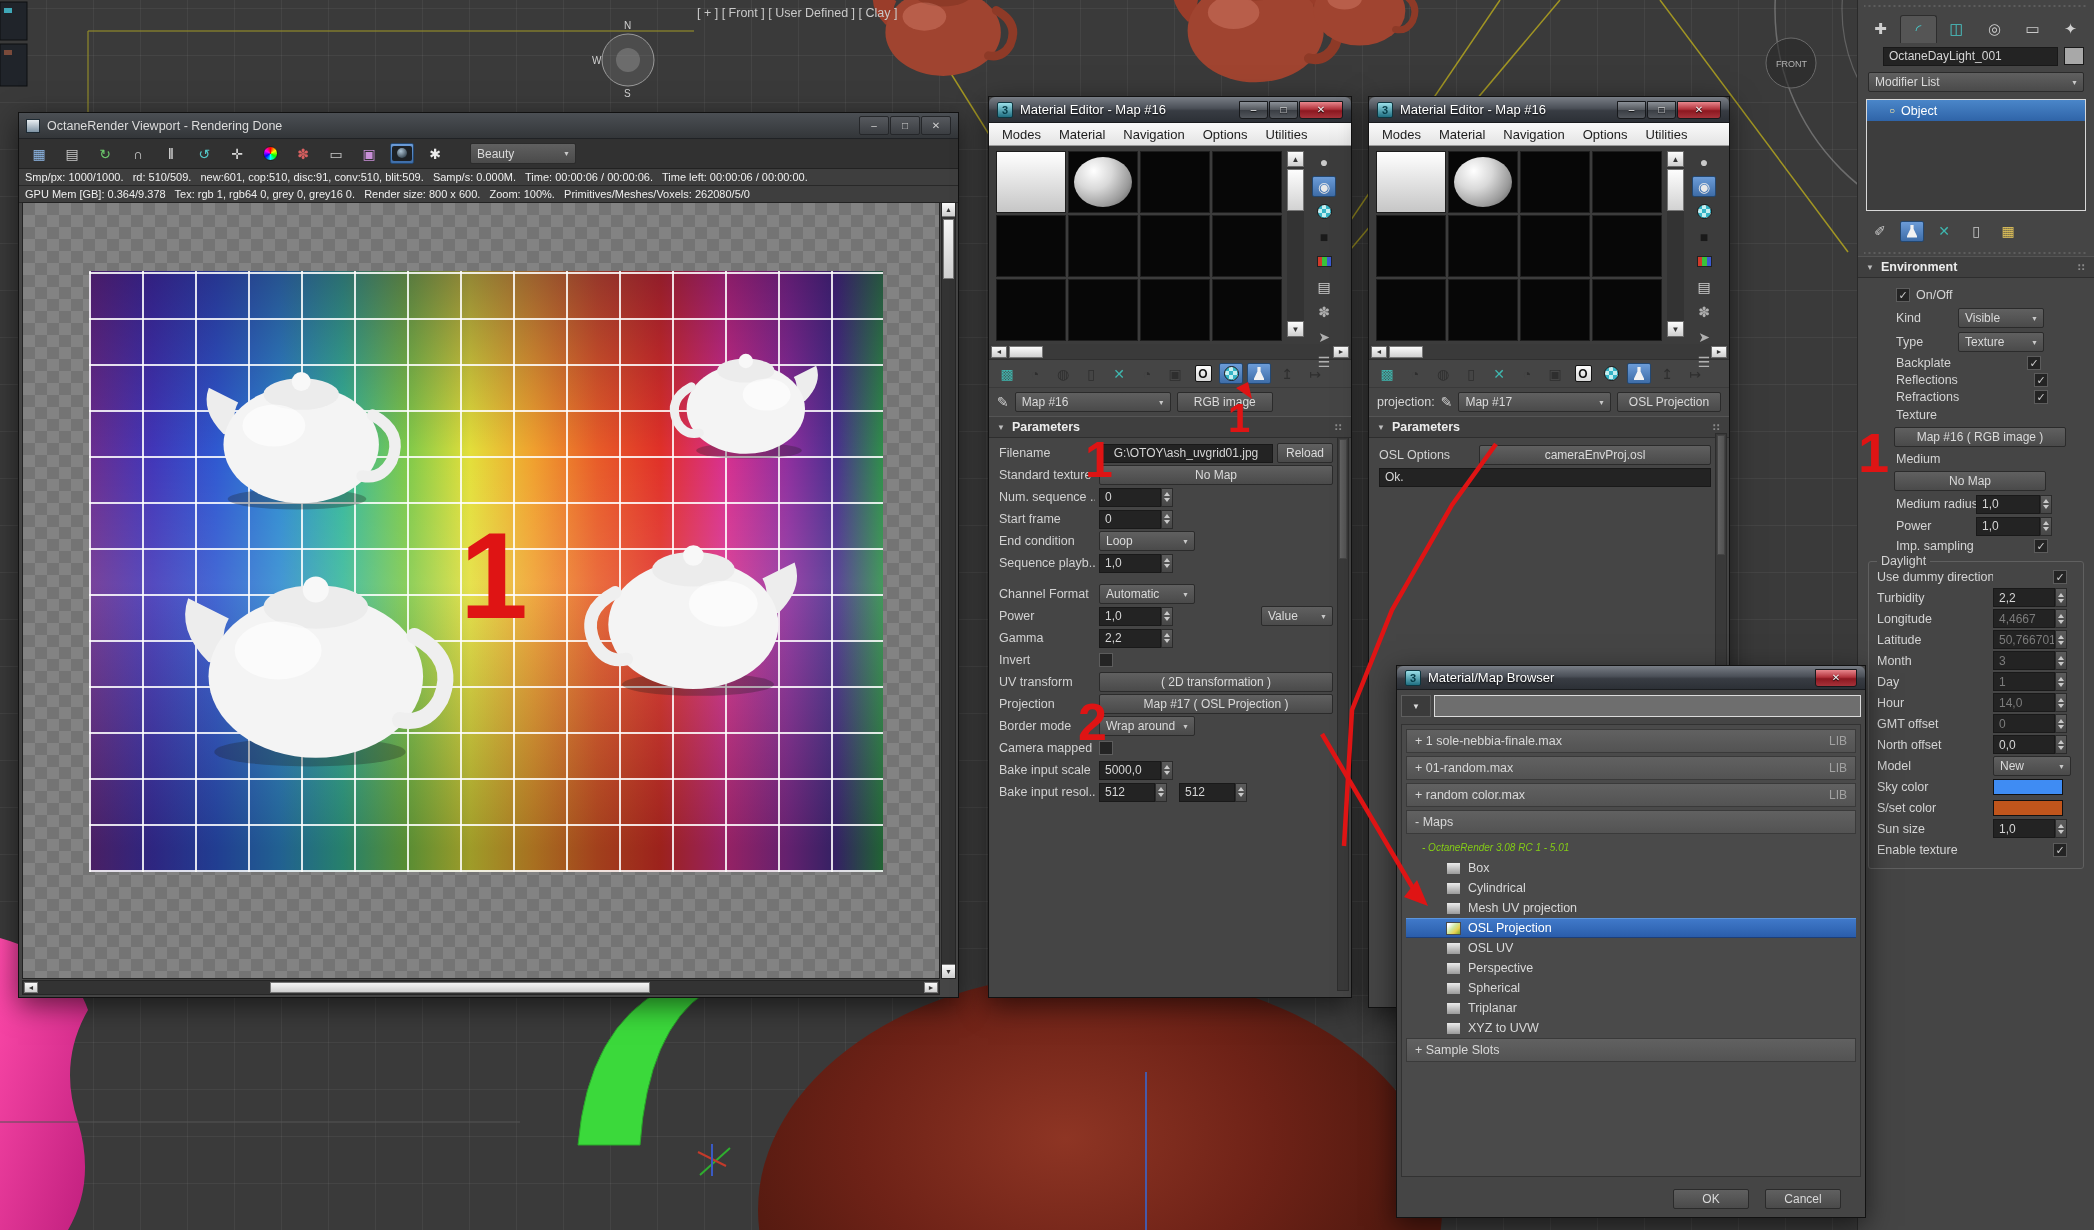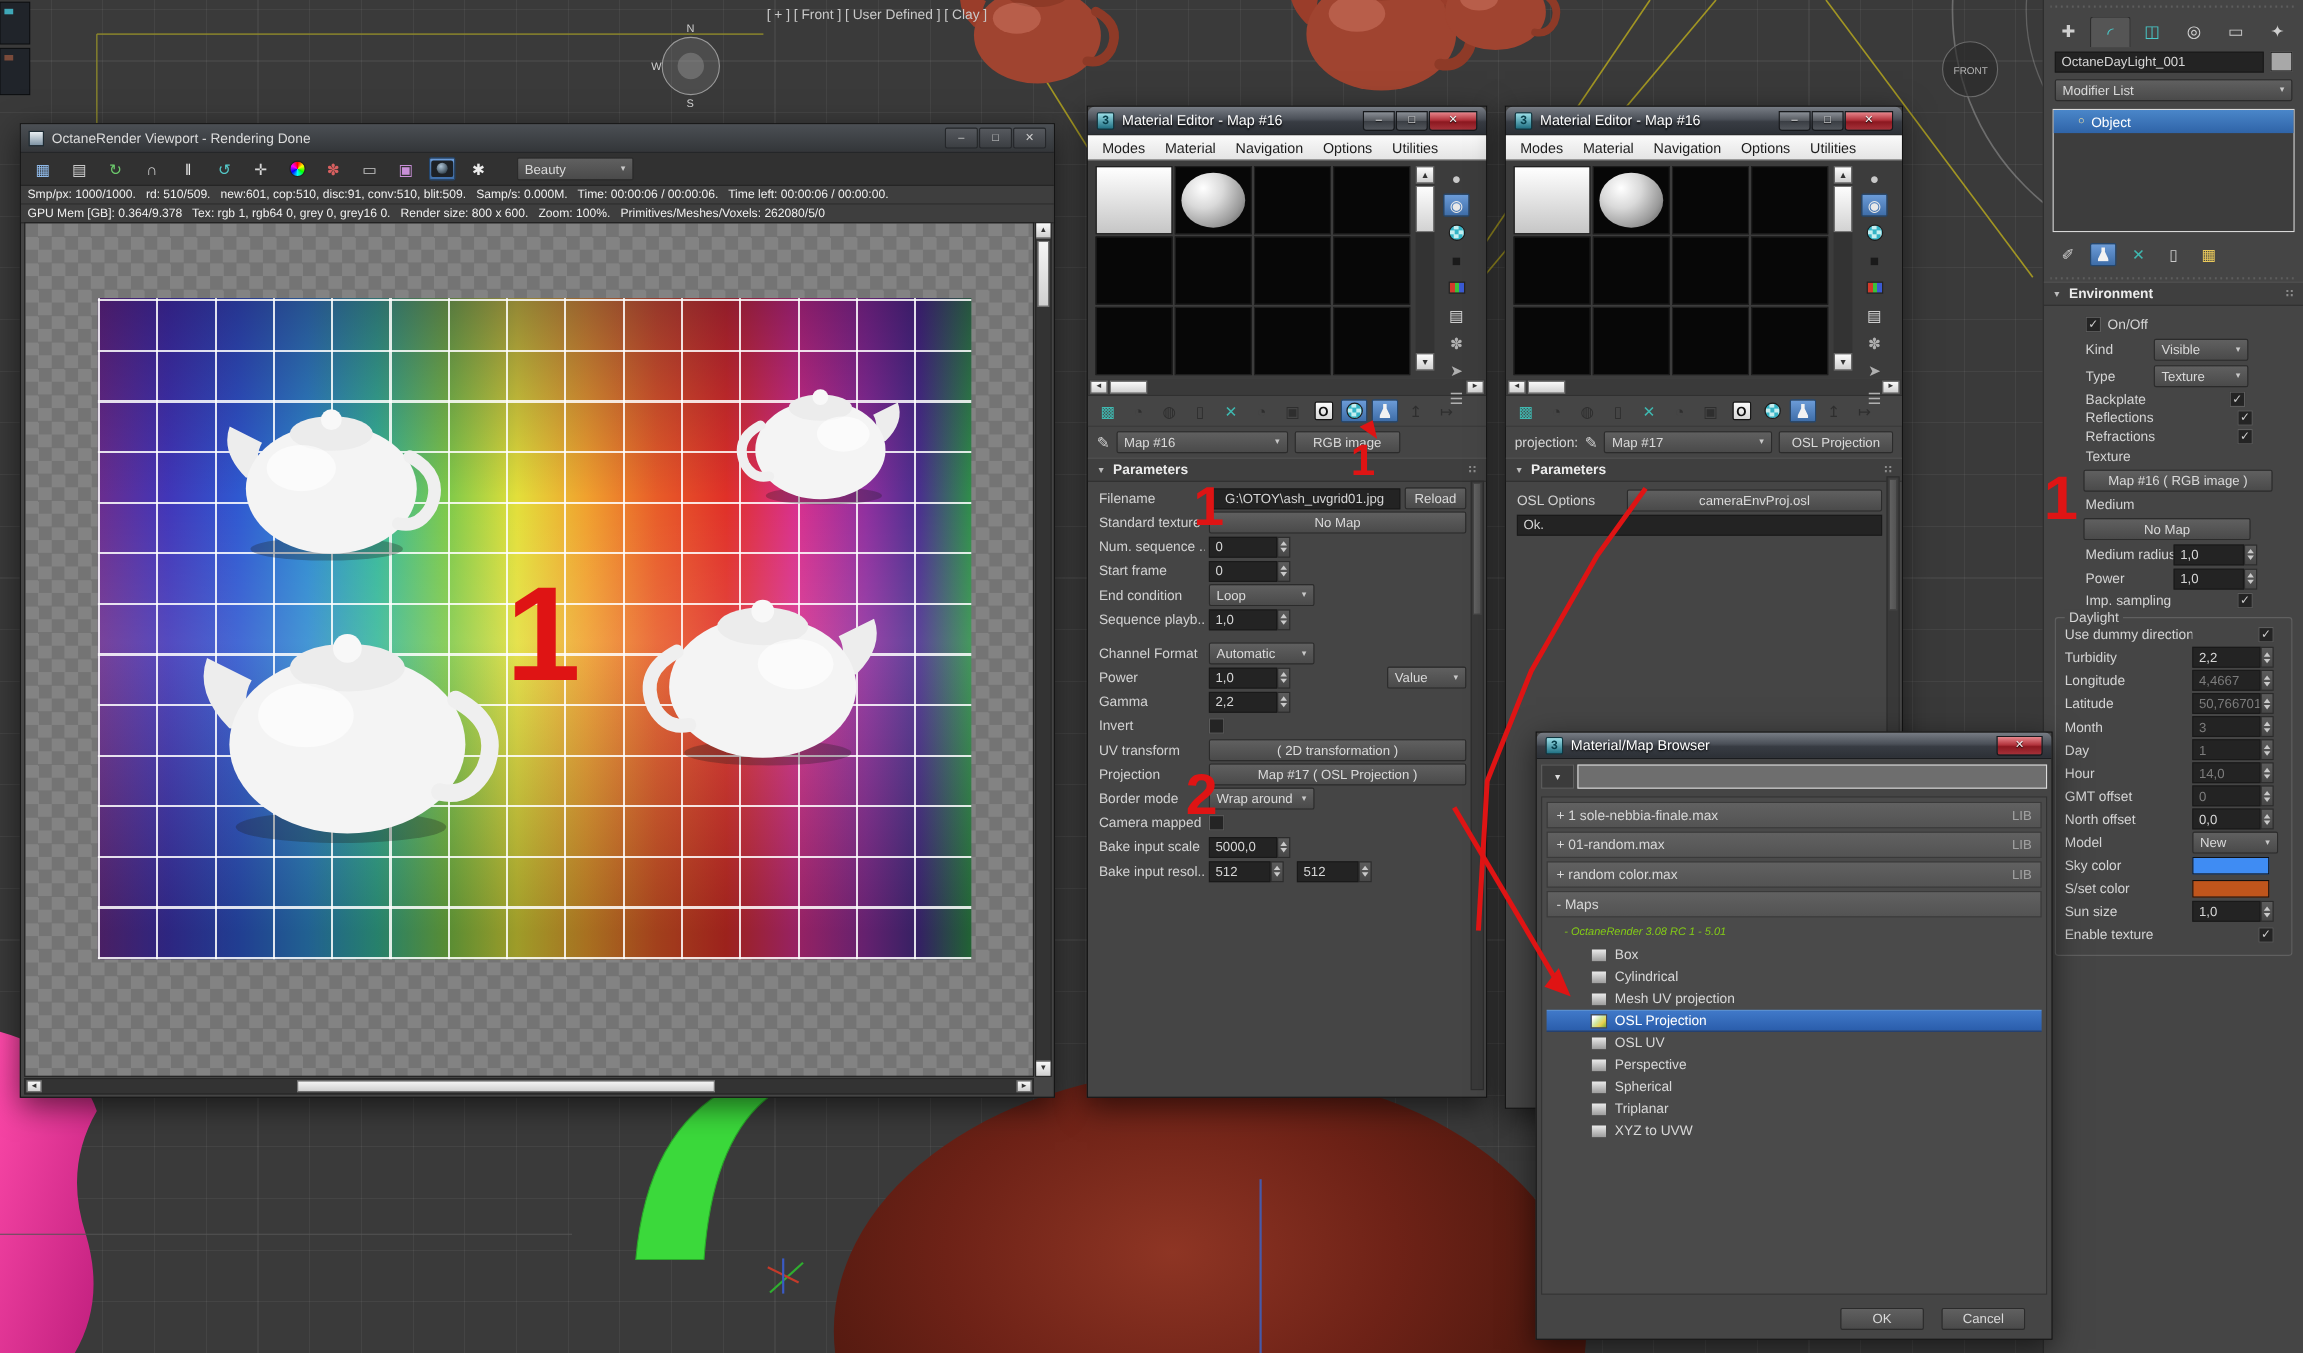--- a/index.html
+++ b/index.html
@@ -739,39 +739,40 @@
           <span>Spherical</span>
         </div>
         <div class="bitem">
           <div class="bicon"></div>
           <span>Triplanar</span>
         </div>
         <div class="bitem">
           <div class="bicon"></div>
           <span>XYZ to UVW</span>
         </div>
+        <div class="bbar">+ Sample Slots</div>
       </div>
     <div class="bfoot">
       <div class="btn">OK</div>
       <div class="btn">Cancel</div>
     </div>
   </div>
 
   <div id="cpanel">
     <div class="cp-dots"></div>
     <div class="cp-tabs" id="cp-tabs">
         <div class="cp-tab" style="color: rgb(207, 207, 207);">✚</div>
         <div class="cp-tab sel" style="color: rgb(73, 201, 201);">◜</div>
         <div class="cp-tab" style="color: rgb(73, 201, 201);">◫</div>
         <div class="cp-tab" style="color: rgb(207, 207, 207);">◎</div>
         <div class="cp-tab" style="color: rgb(201, 201, 201);">▭</div>
         <div class="cp-tab" style="color: rgb(207, 207, 207);">✦</div>
       </div>
     <div class="cp-row" style="height:26px;gap:6px;">
-      <div class="field" style="flex:1;">OctaneDayLight_001</div>
+      <div class="field" style="flex:1;margin-left:15px;">OctaneDayLight_001</div>
       <div style="width:20px;height:18px;background:#a8a8a8;border:1px solid #1a1a1a;"></div>
     </div>
     <div class="cp-row" style="height:26px;">
       <div class="drop" style="flex:1;">
           <span>Modifier List</span>
         </div>
     </div>
     <div class="cp-stack">
       <div class="stackrow">
         <span style="font-size:10px;color:#ffe9a0;">○</span>

